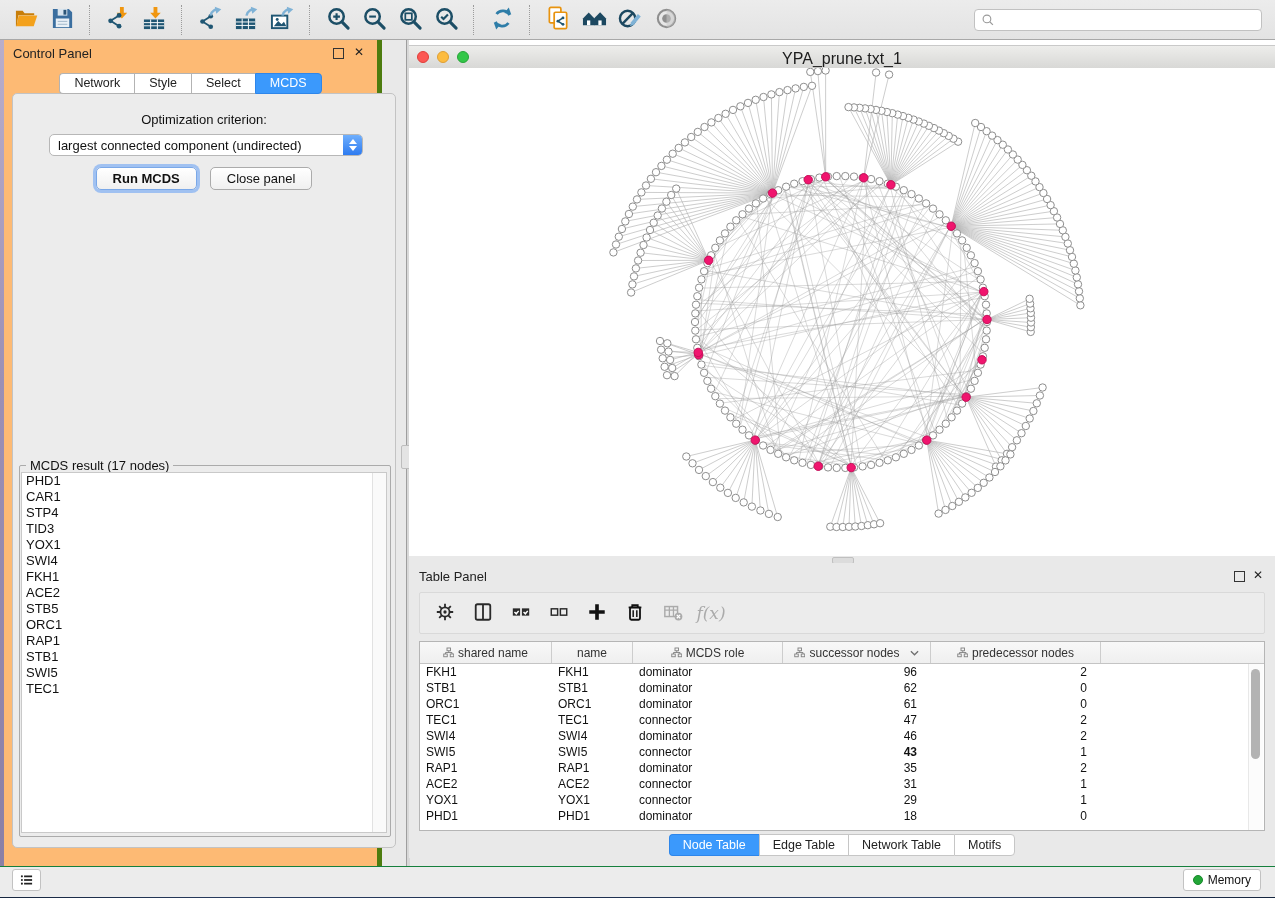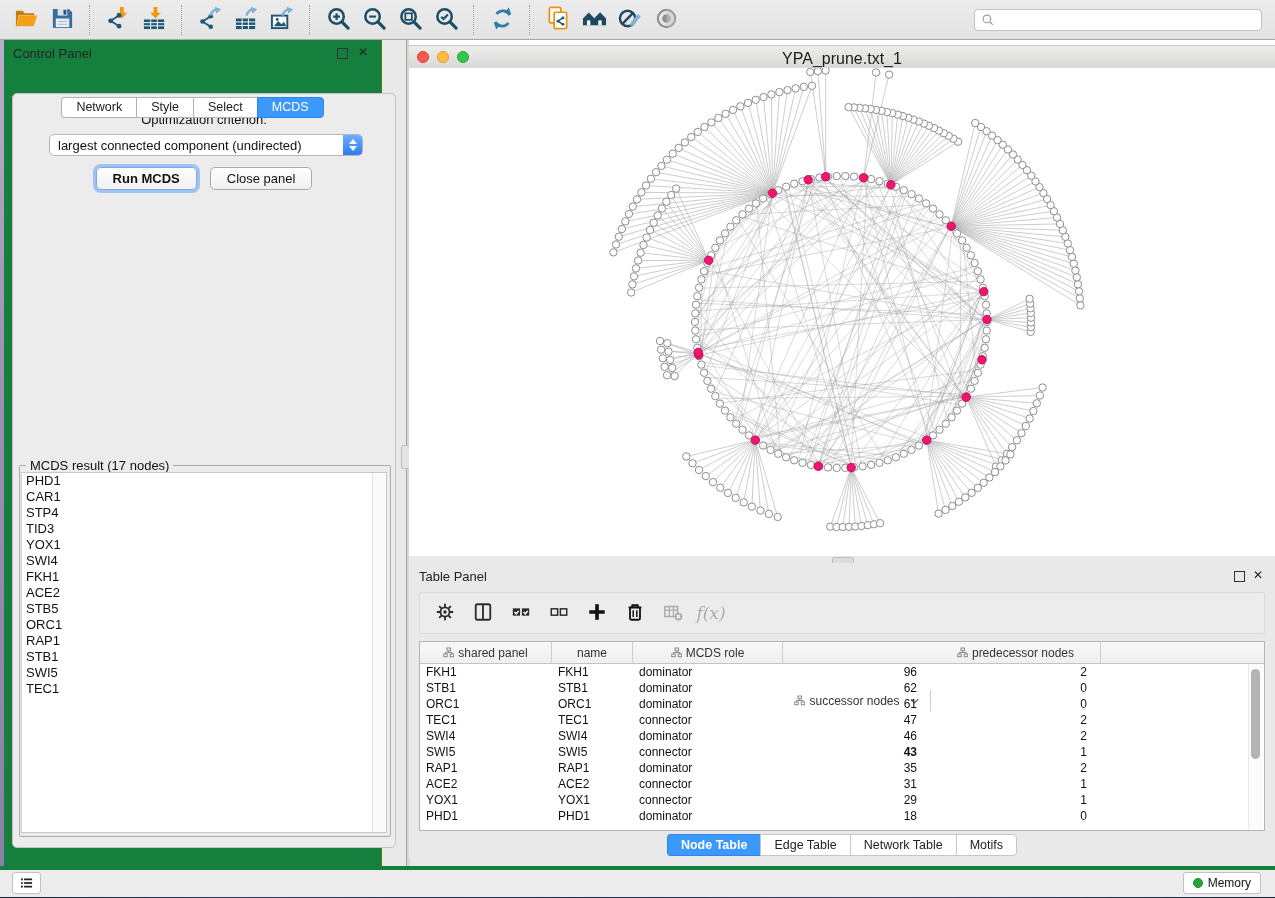--- a/index.html
+++ b/index.html
@@ -16,27 +16,27 @@
   .search-box{position:absolute;right:13px;top:9px;width:288px;height:22px;background:#fff;
               border:1px solid #C1C1C1;border-radius:4px;display:flex;align-items:center;padding:0 6px;box-sizing:border-box;}
   .search-box svg{width:14px;height:14px;margin-right:4px;flex:none;}
   .search-box input{border:none;outline:none;flex:1;font:12px "Liberation Sans",sans-serif;background:transparent;}
   
   .left-strip{position:absolute;left:0;top:40px;width:4px;height:851px;
               background:linear-gradient(#B9AECB,#9C90B5 40%,#8A7FA5);}
   .bottom-strip{position:absolute;left:0;top:891px;width:1275px;height:7px;
                 background:linear-gradient(90deg,#16263F,#2B3F63 20%,#1C2E4E 45%,#32476B 70%,#16263F);}
   
-  .control-panel{position:absolute;left:4px;top:40px;width:378px;height:826px;background:#15803d;box-sizing:border-box;border-right:1px solid #4d7c0f;}
+  .control-panel{position:absolute;left:4px;top:40px;width:378px;height:826px;background:#fdba74;box-sizing:border-box;border-right:5px solid #4d7c0f;}
   .cp-header{position:absolute;left:0;top:0;width:100%;height:26px;}
   .cp-title{position:absolute;left:9px;top:6px;font-size:13px;color:#222;}
   .win-float{position:absolute;width:9px;height:9px;border:1.5px solid #333;top:8px;}
   .win-close{position:absolute;top:5px;font-size:12px;font-weight:bold;color:#222;line-height:14px;}
   .cp-header .win-float{right:33px;} .cp-header .win-close{right:13px;}
-  .tab-bar{position:absolute;left:0;top:33px;width:100%;display:flex;justify-content:center;z-index:2;margin-top:24px;}
+  .tab-bar{position:absolute;left:0;top:33px;width:100%;display:flex;justify-content:center;z-index:2;}
   .tab{height:19px;line-height:19px;padding:0 14px;background:#fff;border:1px solid #B3B3B3;border-right:none;
        font-size:12.5px;color:#222;text-align:center;}
   .tab:first-child{border-radius:4px 0 0 4px;}
   .tab:last-child{border-radius:0 4px 4px 0;border-right:1px solid #B3B3B3;}
   .tab.active{background:#3B99FC;color:#fff;border-color:#2E86EA;}
   .cp-body{position:absolute;left:8px;top:53px;width:384px;height:755px;background:#ECECEC;
            border:1px solid #C3C3C3;border-radius:5px;box-sizing:border-box;}
   .opt-label{position:absolute;left:0;top:18px;width:100%;text-align:center;font-size:13px;color:#111;}
   .dropdown{position:absolute;left:36px;top:40px;width:314px;height:22px;background:#fff;border:1px solid #B7B7B7;
             border-radius:5px;display:flex;align-items:center;box-sizing:border-box;}
@@ -86,24 +86,24 @@
       border-right:1px solid #CDCDCD;box-sizing:border-box;height:100%;}
   .th svg.colicon{width:11px;height:11px;flex:none;}
   .th .sortchev{margin-left:6px;}
   .tr{display:flex;height:16px;align-items:center;}
   .td{font-size:12px;color:#111;box-sizing:border-box;white-space:nowrap;overflow:hidden;}
   .td.left{text-align:left;padding-left:6px;} .td.right{text-align:right;padding-right:14px;}
   .table-scroll{position:absolute;right:1px;top:22px;width:14px;height:166px;background:#FCFCFC;border-left:1px solid #E8E8E8;}
   .table-thumb{position:absolute;left:2px;top:5px;width:9px;height:90px;background:#B3B3B3;border-radius:5px;}
   .tp-tabs{position:absolute;left:0;top:271px;width:100%;display:flex;justify-content:center;}
   .tp-tab{height:20px;line-height:20px;padding:0 13px;background:#fff;border:1px solid #C6C6C6;border-right:none;font-size:12.5px;color:#222;}
-  .tp-tab:first-child{border-radius:4px 0 0 4px;font-weight:bold;} .tp-tab:last-child{border-radius:0 4px 4px 0;border-right:1px solid #C6C6C6;}
+  .tp-tab:first-child{border-radius:4px 0 0 4px;} .tp-tab:last-child{border-radius:0 4px 4px 0;border-right:1px solid #C6C6C6;}
   .tp-tab.active{background:#3B99FC;color:#fff;border-color:#2E86EA;}
   
-  .status-bar{position:absolute;left:0;top:866px;width:1275px;height:31px;background:#ECECEC;border-top:4px solid #15803d;box-sizing:border-box;}
+  .status-bar{position:absolute;left:0;top:866px;width:1275px;height:31px;background:#ECECEC;border-top:1px solid #15803d;box-sizing:border-box;}
   .status-list-btn{position:absolute;left:12px;top:2px;width:27px;height:20px;background:#fff;border:1px solid #C2C2C2;border-radius:3px;
                    display:flex;align-items:center;justify-content:center;}
   .status-list-btn svg{width:16px;height:16px;}
   .memory-btn{position:absolute;right:14px;top:2px;height:20px;background:#fff;border:1px solid #C2C2C2;border-radius:3px;
               display:flex;align-items:center;gap:5px;padding:0 9px;font-size:12px;color:#111;}
   .mem-dot{width:10px;height:10px;border-radius:50%;background:#23A638;border:1px solid #178A2B;box-sizing:border-box;}
 </style>
 </head>
 <body>
 
@@ -1020,37 +1020,37 @@
       <div class="th-row" id="th-row">
           <div class="th" style="width: 132px;">
             <svg class="colicon" viewBox="0 0 22 22">
               <g fill="none" stroke="#808080" stroke-width="1.8">
                 <rect x="8" y="2" width="7" height="5.5"></rect>
                 <rect x="1.5" y="14" width="7" height="5.5"></rect>
                 <rect x="14.5" y="14" width="7" height="5.5"></rect>
                 <path d="M11.5 7.5v3.5M5 14v-3h13v3"></path>
               </g>
             </svg>
-            <span>shared panel</span>
+            <span>shared name</span>
           </div>
           <div class="th" style="width: 81px;">
             <span>name</span>
           </div>
           <div class="th" style="width: 150px;">
             <svg class="colicon" viewBox="0 0 22 22">
               <g fill="none" stroke="#808080" stroke-width="1.8">
                 <rect x="8" y="2" width="7" height="5.5"></rect>
                 <rect x="1.5" y="14" width="7" height="5.5"></rect>
                 <rect x="14.5" y="14" width="7" height="5.5"></rect>
                 <path d="M11.5 7.5v3.5M5 14v-3h13v3"></path>
               </g>
             </svg>
             <span>MCDS role</span>
           </div>
-          <div class="th" style="width: 148px; margin-top: 48px;">
+          <div class="th" style="width: 148px;">
             <svg class="colicon" viewBox="0 0 22 22">
               <g fill="none" stroke="#808080" stroke-width="1.8">
                 <rect x="8" y="2" width="7" height="5.5"></rect>
                 <rect x="1.5" y="14" width="7" height="5.5"></rect>
                 <rect x="14.5" y="14" width="7" height="5.5"></rect>
                 <path d="M11.5 7.5v3.5M5 14v-3h13v3"></path>
               </g>
             </svg>
             <span>successor nodes</span>
             <svg class="sortchev" viewBox="0 0 10 6" width="9" height="6">

